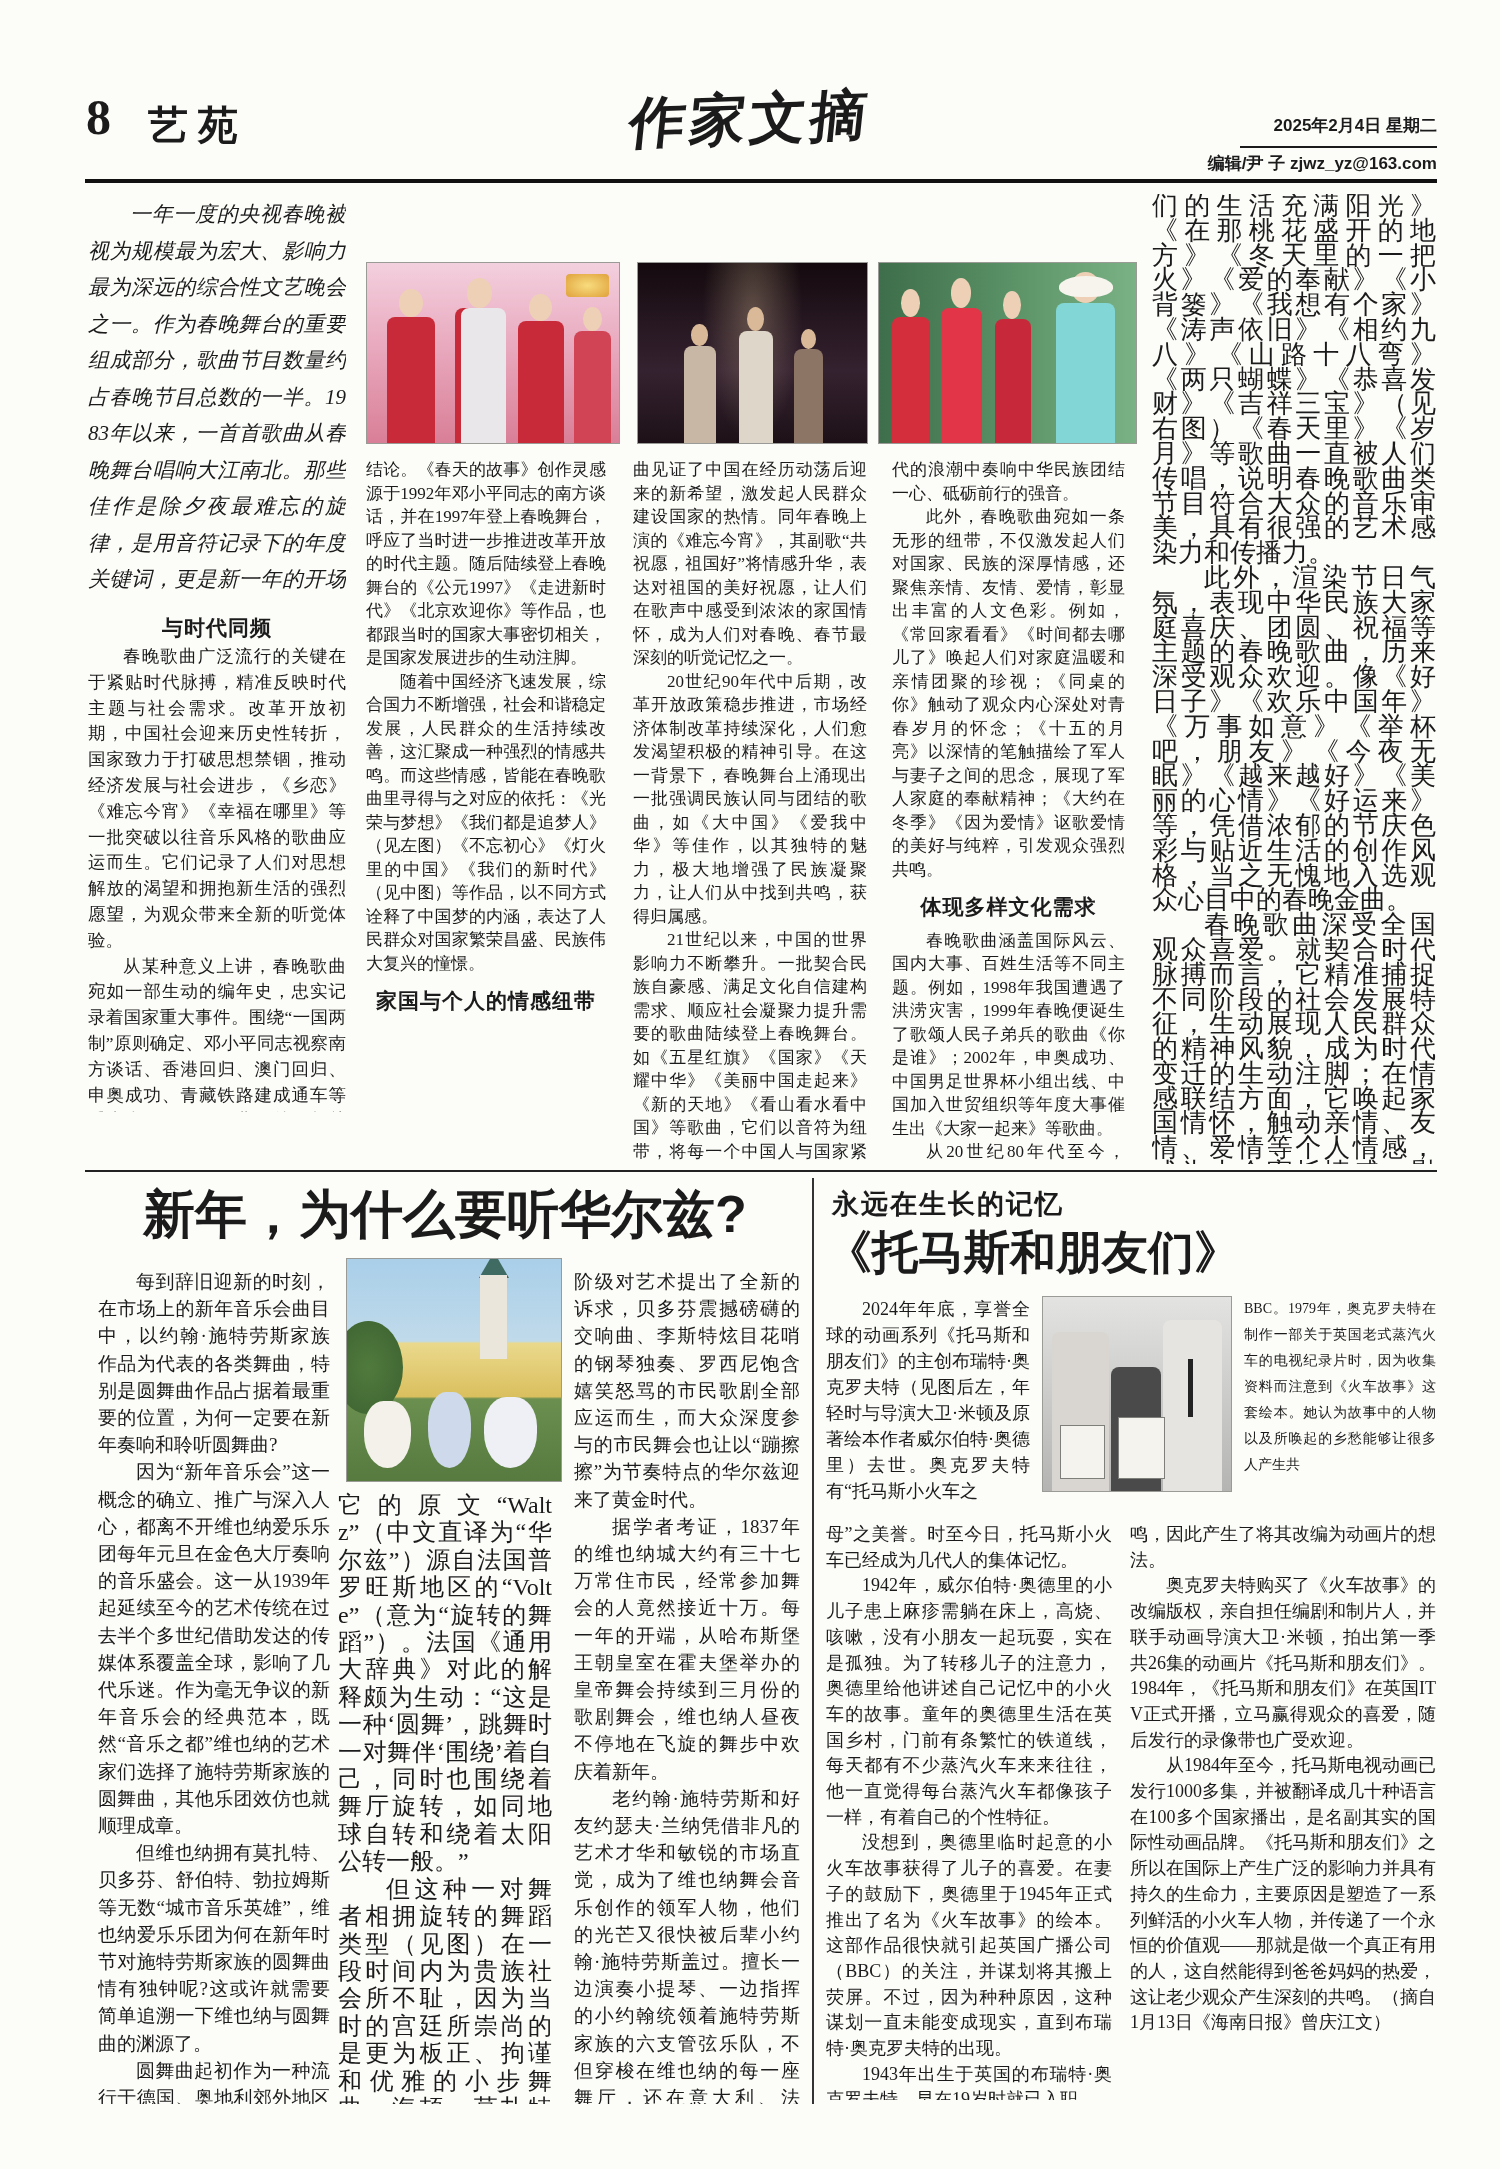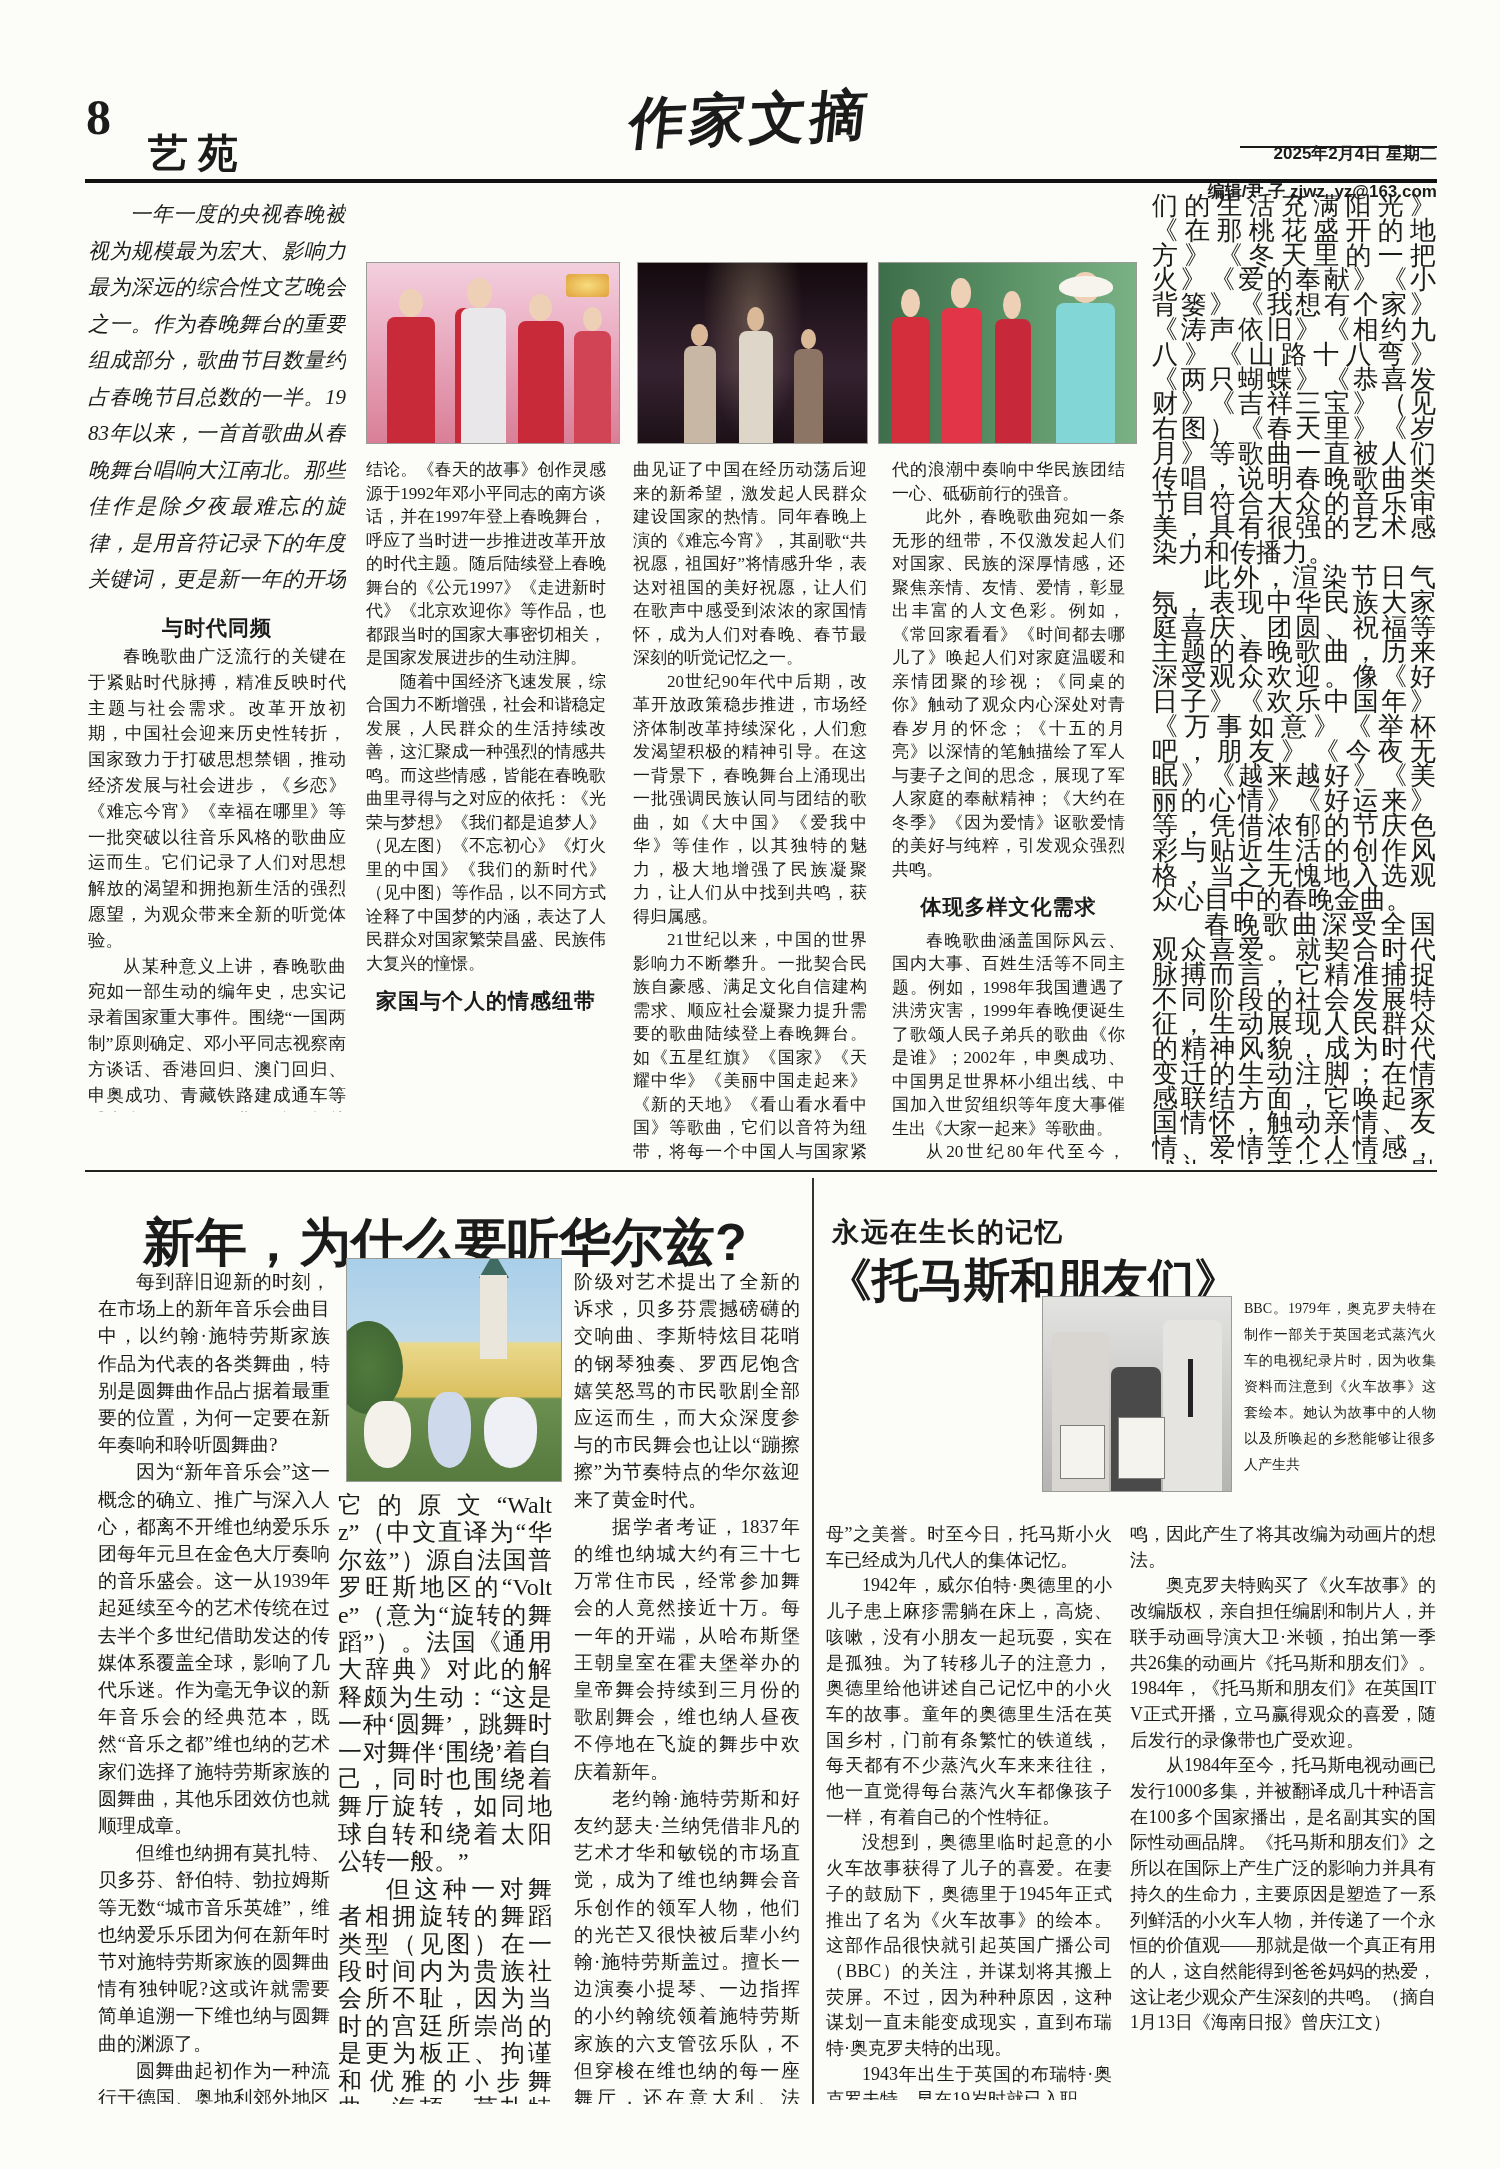--- a/index.html
+++ b/index.html
@@ -2,21 +2,21 @@
 <html><head>
 <meta charset="utf-8">
 <style>
   html,body{margin:0;padding:0;background:#d9d9d4;}
   #page{position:relative;width:1500px;height:2169px;background:#fcfcf9;margin:0 auto;
         font-family:"Liberation Serif","DejaVu Serif",serif;color:#1b1b1b;}
   .abs{position:absolute;}
   .col{position:absolute;text-align:justify;word-break:break-all;overflow:hidden;line-height:23.5px;font-size:17px;}
   .col p{margin:0;text-indent:2em;}
   .col p.ni{text-indent:0;}
-  .sans{font-family:"Liberation Sans","DejaVu Sans",sans-serif;margin-top:28px;}
+  .sans{font-family:"Liberation Sans","DejaVu Sans",sans-serif;}
   .subhead{font-family:"Liberation Sans","DejaVu Sans",sans-serif;font-weight:bold;text-align:center;
            font-size:21px;margin:14px 0 10px 0 !important;text-indent:0 !important;letter-spacing:1px;}
   
   .pagenum{left:86px;top:88px;font-size:50px;font-weight:bold;}
   .section{left:148px;top:98px;font-size:40px;font-weight:bold;letter-spacing:10px;}
   .masthead{left:590px;top:82px;width:320px;text-align:center;font-size:56px;font-weight:bold;
             transform:skewX(-8deg) rotate(-2deg);letter-spacing:4px;}
   .date{left:1037px;top:114px;width:400px;text-align:right;font-size:17px;font-weight:bold;}
   .daterule{left:1240px;top:146px;width:197px;height:2px;background:#1b1b1b;}
   .editor{left:1007px;top:152px;width:430px;text-align:right;font-size:17px;font-weight:bold;}
@@ -176,20 +176,23 @@
     <p>当时间进入19世纪，欧洲的艺术审美伴随着社会剧变而发生转变。此前的法国大革命深刻撼动了贵族保守酸腐的趣味，城市中产</p>
   </div>
   <div class="col a2-c3">
     <p class="ni">阶级对艺术提出了全新的诉求，贝多芬震撼磅礴的交响曲、李斯特炫目花哨的钢琴独奏、罗西尼饱含嬉笑怒骂的市民歌剧全部应运而生，而大众深度参与的市民舞会也让以“蹦擦擦”为节奏特点的华尔兹迎来了黄金时代。</p>
     <p>据学者考证，1837年的维也纳城大约有三十七万常住市民，经常参加舞会的人竟然接近十万。每一年的开端，从哈布斯堡王朝皇室在霍夫堡举办的皇帝舞会持续到三月份的歌剧舞会，维也纳人昼夜不停地在飞旋的舞步中欢庆着新年。</p>
     <p>老约翰·施特劳斯和好友约瑟夫·兰纳凭借非凡的艺术才华和敏锐的市场直觉，成为了维也纳舞会音乐创作的领军人物，他们的光芒又很快被后辈小约翰·施特劳斯盖过。擅长一边演奏小提琴、一边指挥的小约翰统领着施特劳斯家族的六支管弦乐队，不但穿梭在维也纳的每一座舞厅，还在意大利、法国、俄罗斯和遥远的美国获得了无数鲜花与掌声。（摘自1月14日《北京日报》高建文）</p>
   </div>
 
   <div class="abs a3-kicker sans">永远在生长的记忆</div>
   <div class="abs a3-title sans">《托马斯和朋友们》</div>
+  <div class="col a3-c1t">
+    <p>2024年年底，享誉全球的动画系列《托马斯和朋友们》的主创布瑞特·奥克罗夫特（见图后左，年轻时与导演大卫·米顿及原著绘本作者威尔伯特·奥德里）去世。奥克罗夫特有“托马斯小火车之</p>
+  </div>
   <div class="photo pht">
     <div class="g1"></div>
     <div class="g2"></div>
     <div class="g3"></div>
     <div class="tie"></div>
     <div class="b1"></div>
     <div class="b2"></div>
   </div>
   <div class="col a3-c3t">
     <p class="ni">BBC。1979年，奥克罗夫特在制作一部关于英国老式蒸汽火车的电视纪录片时，因为收集资料而注意到《火车故事》这套绘本。她认为故事中的人物以及所唤起的乡愁能够让很多人产生共</p>

